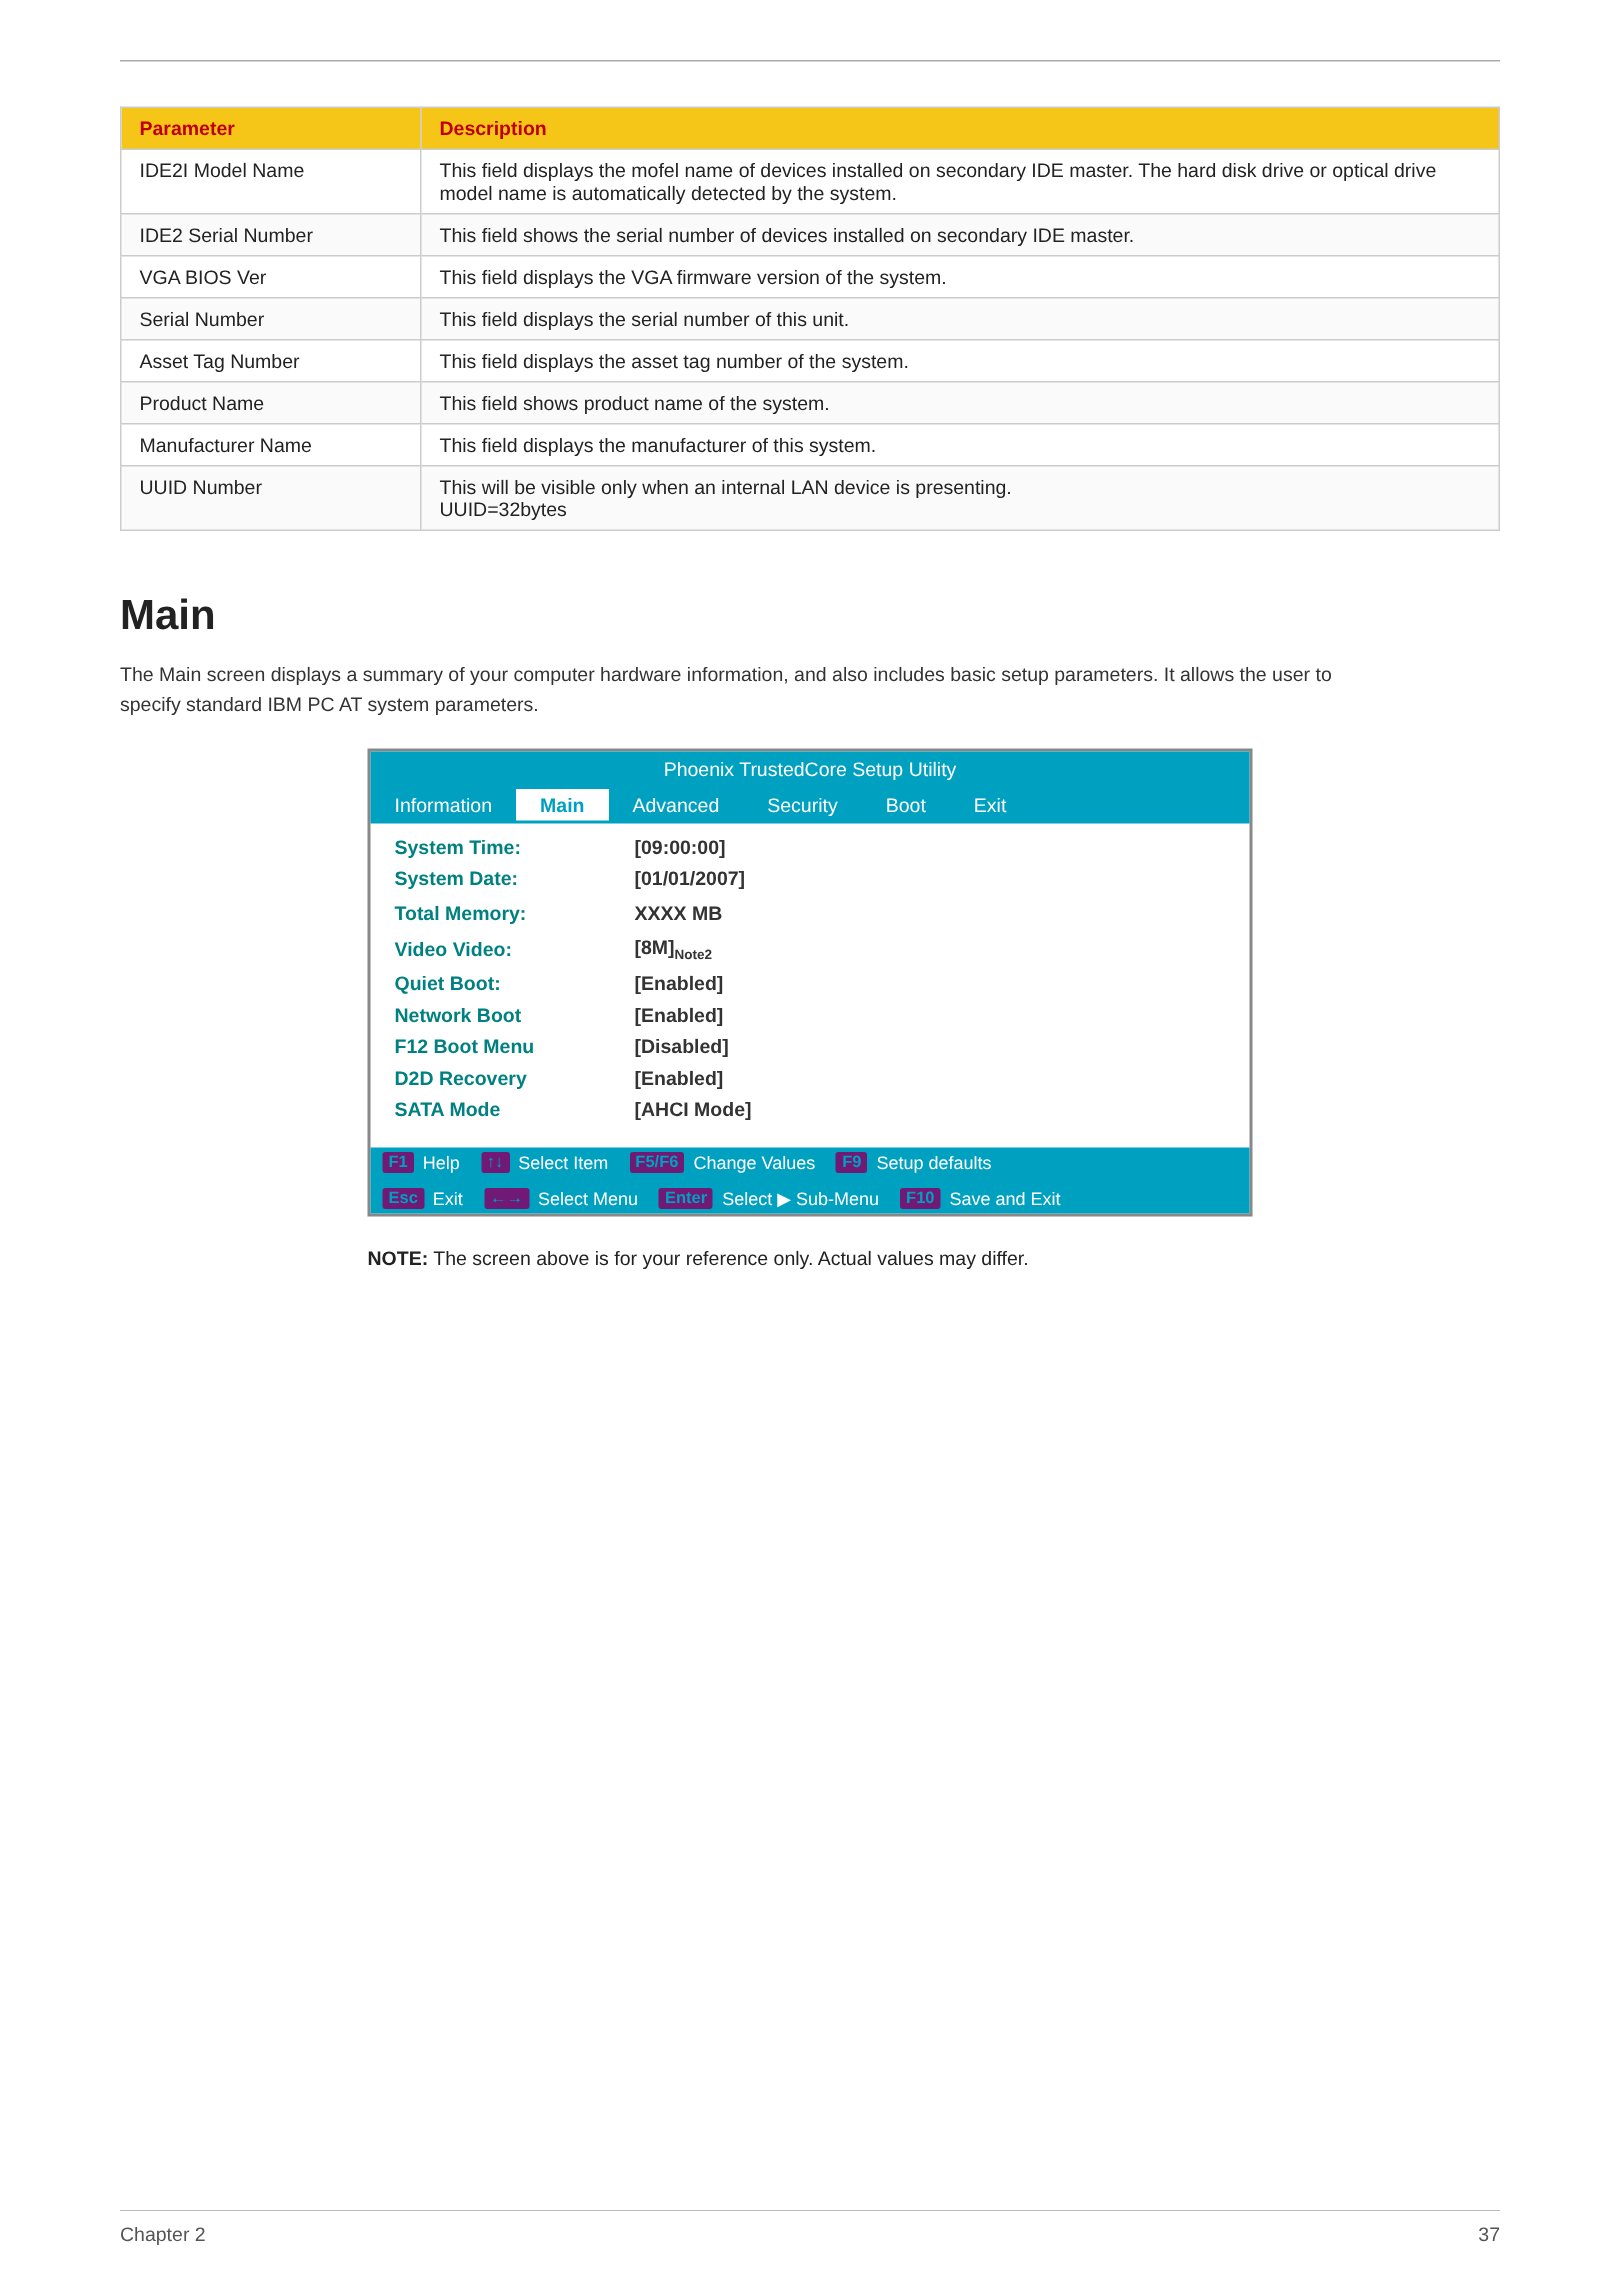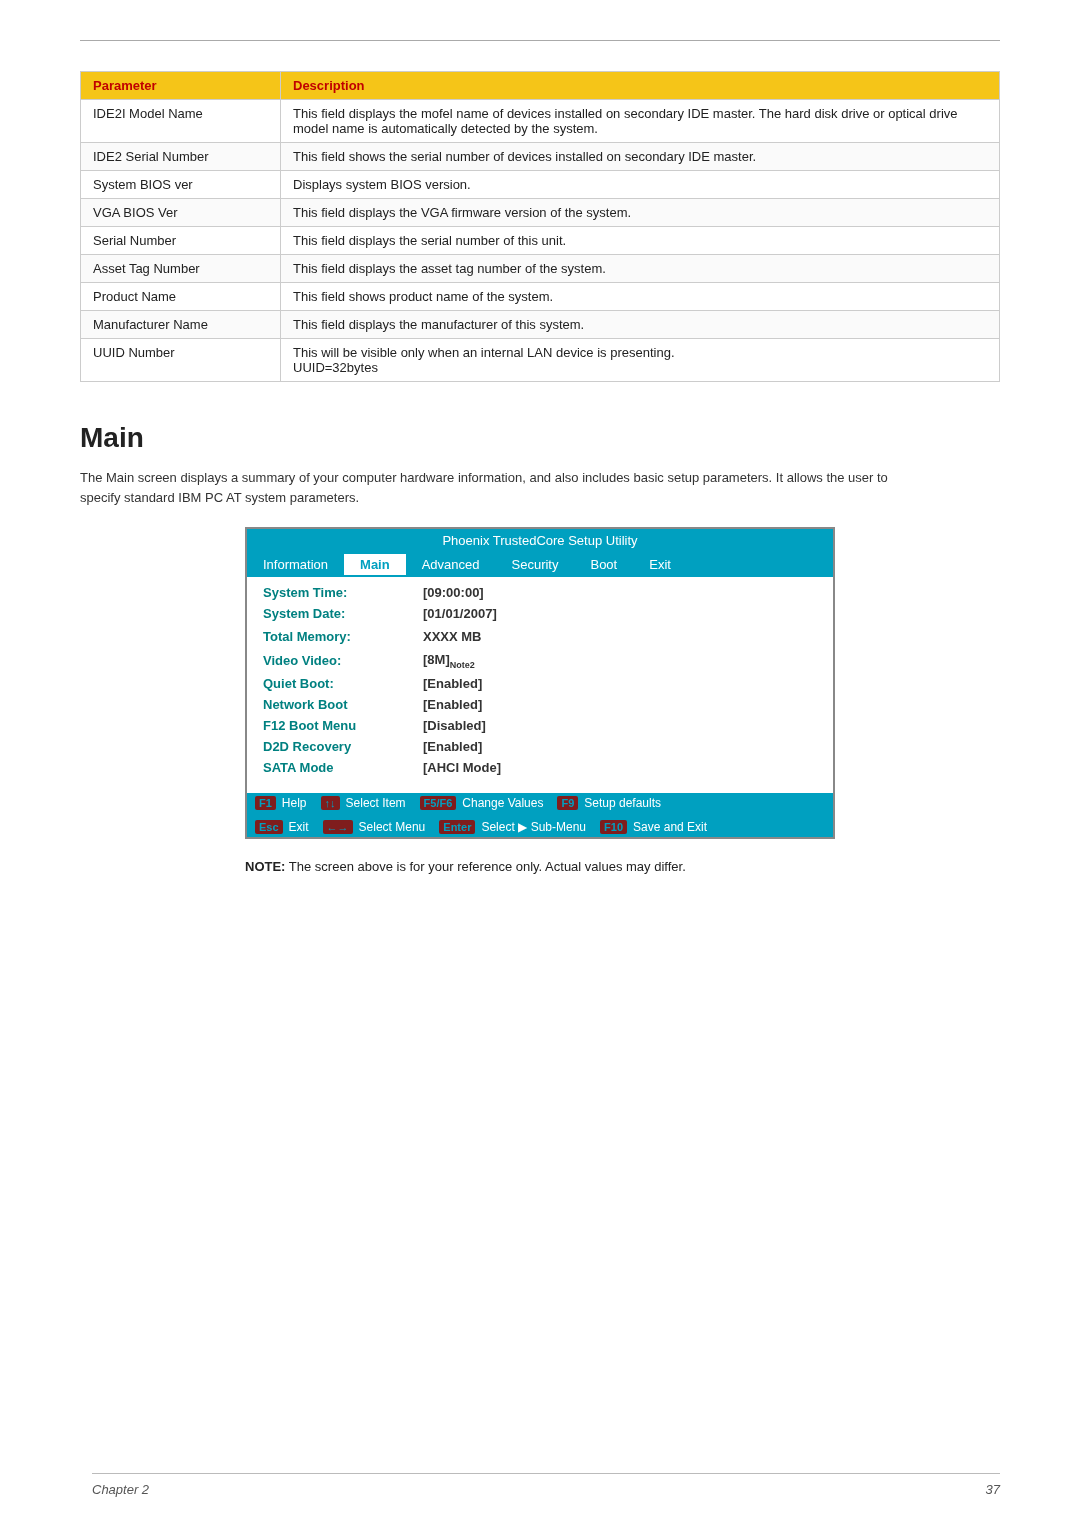--- a/index.html
+++ b/index.html
@@ -143,50 +143,49 @@
       align-items: center;
     }
     .bios-footer-row {
       display: flex;
       width: 100%;
       gap: 6px;
       align-items: center;
       font-size: 12px;
     }
     .bios-key {
-      background: #7f1d1d;
+      background: #701a75;
       color: #00a0c0;
       font-weight: bold;
       padding: 1px 4px;
       font-size: 11px;
       border-radius: 2px;
     }
 
     .note-text {
       font-size: 13px;
       color: #222;
       margin: 14px auto 0 auto;
       max-width: 590px;
       text-align: left;
     }
     .note-text strong { font-weight: bold; }
 
     
     .page-footer {
       position: fixed;
       bottom: 30px;
-      left: 92px;
+      left: 80px;
       right: 80px;
       display: flex;
       justify-content: space-between;
       font-size: 13px;
       color: #555;
       border-top: 1px solid #bbb;
       padding-top: 8px;
-      font-style: italic;
     }
 
     sub { font-size: 9px; }
   </style>
 </head>
 <body>
 
 <hr class="top-rule">
 
 <table class="param-table">
@@ -197,24 +196,20 @@
     </tr>
   </thead>
   <tbody id="param-tbody">
   <tr>
         <td>IDE2I Model Name</td>
         <td>This field displays the mofel name of devices installed on secondary IDE master. The hard disk drive or optical drive model name is automatically detected by the system.</td>
       </tr>
       <tr>
         <td>IDE2 Serial Number</td>
         <td>This field shows the serial number of devices installed on secondary IDE master.</td>
-      </tr>
-      <tr>
-        <td>System BIOS ver</td>
-        <td>Displays system BIOS version.</td>
       </tr>
       <tr>
         <td>VGA BIOS Ver</td>
         <td>This field displays the VGA firmware version of the system.</td>
       </tr>
       <tr>
         <td>Serial Number</td>
         <td>This field displays the serial number of this unit.</td>
       </tr>
       <tr>

